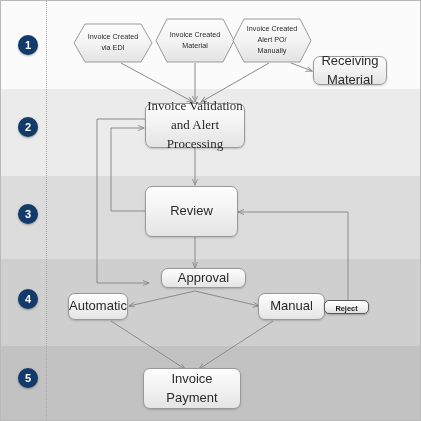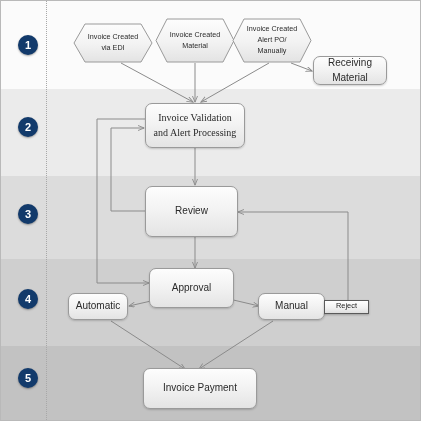--- a/index.html
+++ b/index.html
@@ -66,21 +66,21 @@
     pointer-events: none;
   }
 
   .node {
     position: absolute;
     box-sizing: border-box;
     display: flex;
     align-items: center;
     justify-content: center;
     text-align: center;
-    font-size: 10px;
+    font-size: 13px;
     color: #2a2a2a;
     line-height: 1.45;
   }
   .rbox {
     border: 1px solid #9a9a9a;
     border-radius: 7px;
     background: linear-gradient(to bottom, #fdfdfd 0%, #f3f3f3 45%, #e4e4e4 100%);
     box-shadow: 0 1px 2px rgba(0,0,0,0.18);
   }
   .hexwrap {
@@ -96,27 +96,27 @@
     font-size: 7.2px;
     color: #2a2a2a;
     text-align: center;
     line-height: 1.5;
     width: 100%;
   }
   .pill {
     position: absolute;
     box-sizing: border-box;
     border: 1px solid #5a5a5a;
-    border-radius: 0;
+    border-radius: 5px;
     background: linear-gradient(to bottom, #ffffff 0%, #f0f0f0 60%, #dedede 100%);
     display: flex;
-    align-items: flex-start;
+    align-items: flex-end;
     justify-content: center;
     font-size: 7.4px;
-    font-weight: normal;
+    font-weight: bold;
     color: #1c1c1c;
     box-shadow: 0 1px 2px rgba(0,0,0,0.25);
   }
 </style>
 </head>
 <body>
 
 <div id="canvas">
 
   <div class="band band-1"></div>
@@ -234,33 +234,33 @@
     <div>
       <div>Invoice Validation</div>
       <div>and Alert Processing</div>
     </div>
   </div>
 
   <div class="node rbox" style="left:144px; top:185px; width:93px; height:51px;">
     <div>Review</div>
   </div>
 
-  <div class="node rbox" style="left:148px; top:267px; width:85px; height:40px;">
+  <div class="node rbox" style="left:160px; top:267px; width:85px; height:20px;">
     <div>Approval</div>
   </div>
 
   <div class="node rbox" style="left:67px; top:292px; width:60px; height:27px;">
     <div>Automatic</div>
   </div>
 
   <div class="node rbox" style="left:257px; top:292px; width:67px; height:27px;">
     <div>Manual</div>
   </div>
 
   <div class="pill" style="left:323px; top:299px; width:45px; height:14px;">
     <span>Reject</span>
   </div>
 
-  <div class="node rbox" style="left:142px; top:367px; width:114px; height:41px;">
+  <div class="node rbox" style="left:142px; top:367px; width:98px; height:41px;">
     <div>Invoice Payment</div>
   </div>
 
 </div>
 
 </body></html>

